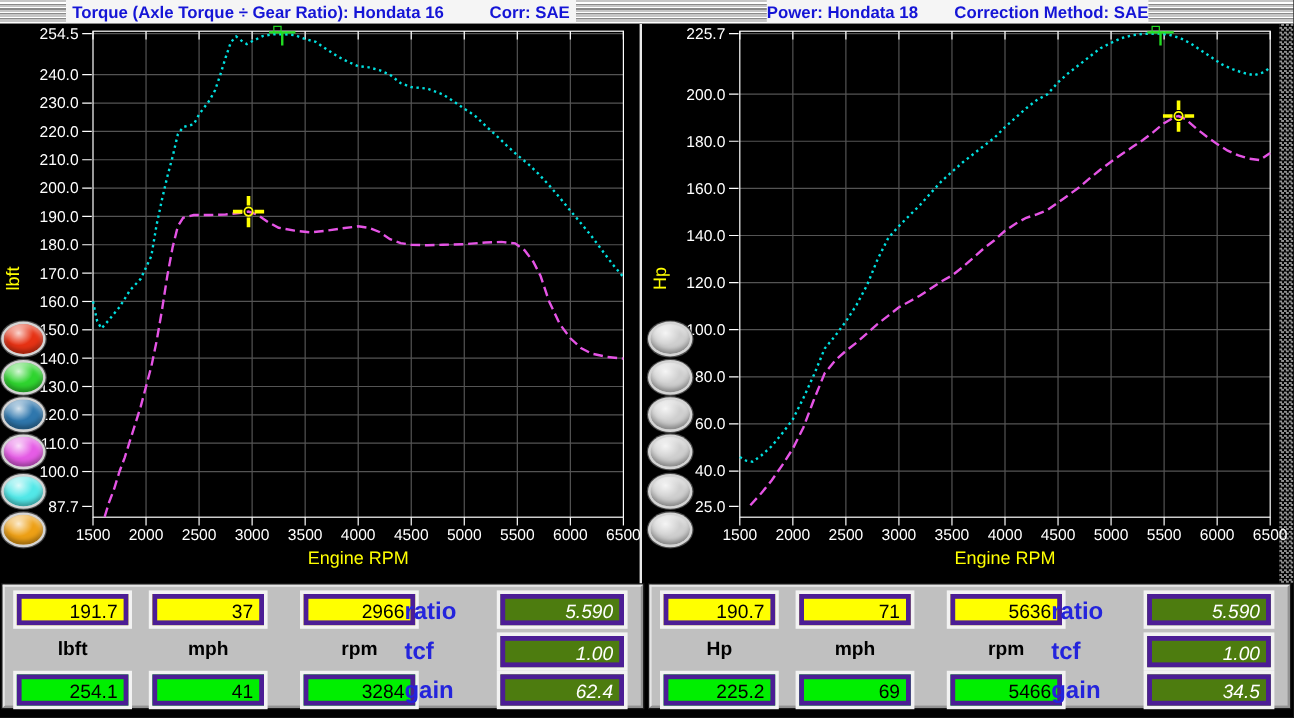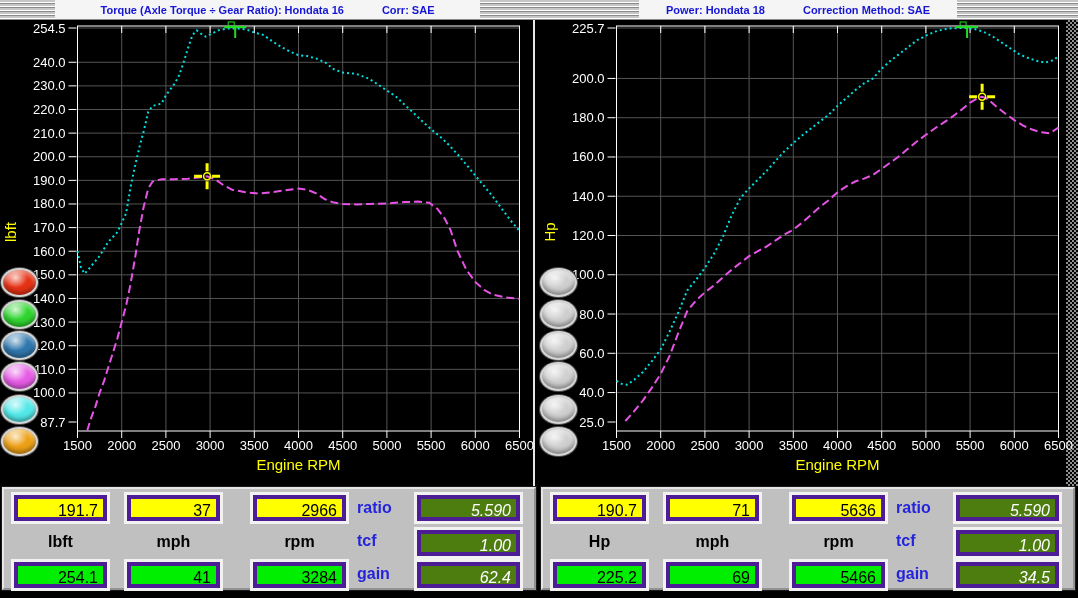--- a/index.html
+++ b/index.html
@@ -2,21 +2,21 @@
 <html><head>
 <meta charset="utf-8">
 <style>
   html,body{margin:0;padding:0;background:#222;}
   .screen{position:relative;width:1078px;height:598px;background:#000;overflow:hidden;
           font-family:"Liberation Sans",sans-serif;}
   
   .top-strip{position:absolute;left:0;top:0;width:1078px;height:20px;background:#c6c6c6;
     background-image:repeating-linear-gradient(180deg,#c6c6c6 0 2px,#ffffff 2px 3px,#8a8a8a 3px 4px);}
   .title-box{position:absolute;top:0;height:19px;background:#f5f5f5;display:flex;align-items:center;
-    justify-content:center;white-space:nowrap;color:#1515d6;font-weight:bold;font-size:11px;}
+    justify-content:center;white-space:nowrap;color:#1515d6;font-weight:bold;font-size:14px;}
   .title-box .gap{display:inline-block;width:38px;}
   #title-left{left:55px;width:425px;}
   #title-right{left:639px;width:318px;}
   
   .charts-row{position:absolute;left:0;top:20px;width:1078px;height:467px;background:#000;}
   .chart{position:absolute;top:0;}
   .v-sep{position:absolute;left:533px;top:0;width:2px;height:467px;background:#e8e8e8;}
   .dither{position:absolute;left:1066px;top:0;width:12px;height:466px;
     background:conic-gradient(#8f8f8f 25%,#000 25% 50%,#8f8f8f 50% 75%,#000 75%);
     background-size:4px 4px;}
@@ -24,21 +24,21 @@
     box-shadow:0 0 0 2px #d4d4d4,0 0 0 3px #4a4a4a,inset 0 -3px 4px rgba(0,0,0,.35),inset 0 3px 4px rgba(255,255,255,.45);}
   
   .readout-panel{position:absolute;top:487px;width:534px;height:103px;background:#c0c0c0;
     border:2px outset #e6e6e6;outline:1px solid #1a1a1a;box-sizing:border-box;}
   .val-box{position:absolute;width:93px;height:26px;box-sizing:border-box;border:4px solid #4c1d95;
     box-shadow:0 0 0 3px #f2f2f2;font-size:16px;line-height:24px;text-align:right;padding:0 5px;color:#000;}
   .val-yellow{background:#ffff00;}
   .val-green{background:#00ef00;}
   .val-blue{width:103px;background:#4d7c0f;color:#fff;font-style:italic;}
   .unit-label{position:absolute;width:93px;text-align:center;font-weight:bold;font-size:16px;color:#000;}
-  .param-label{position:absolute;left:353px;font-weight:bold;font-size:16px;color:#2424dc;text-align:right;}
+  .param-label{position:absolute;left:333px;font-weight:bold;font-size:20px;color:#2424dc;text-align:right;}
   .c1{left:10px;} .c2{left:123px;} .c3{left:249px;} .c4{left:413px;}
   .row-cursor{top:6px;} .row-units{top:44px;} .row-peak{top:73px;}
   .p1{top:10px;} .p2{top:43px;} .p3{top:76px;}
   .b1{top:6px;} .b2{top:41px;} .b3{top:73px;}
   text.ax{fill:#ffffff;font:13px "Liberation Sans",sans-serif;}
   text.axu{fill:#ffff00;font:15px "Liberation Sans",sans-serif;}
 </style>
 </head>
 <body>
 

